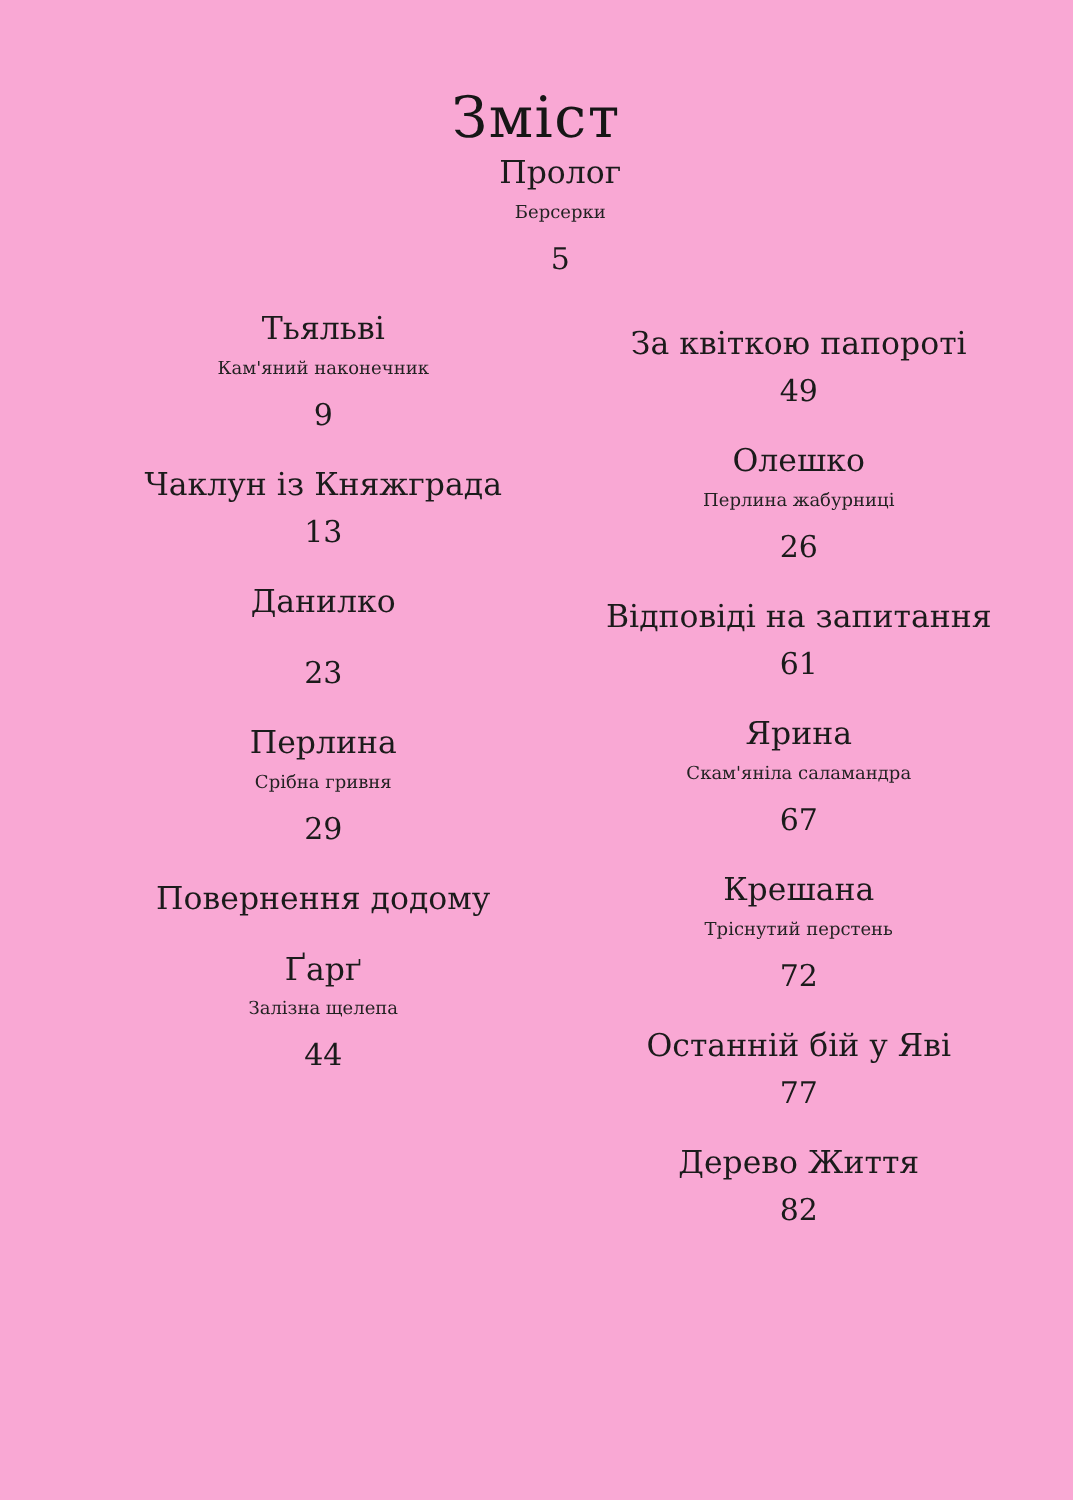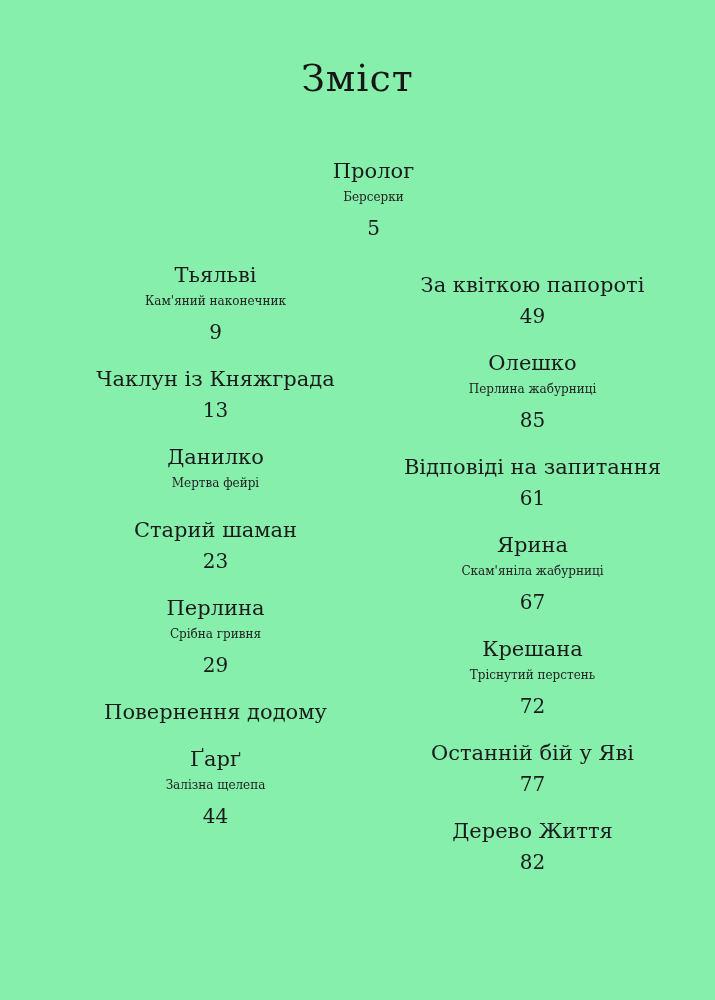--- a/index.html
+++ b/index.html
@@ -5,35 +5,34 @@
   html, body {
     margin: 0;
     padding: 0;
     background: #ffffff;
   }
   .page {
     position: relative;
     width: 715px;
     height: 1000px;
     margin: 0 auto;
-    background: #86efac;
+    background: #f9a8d4;
     color: #1b1b1b;
     font-family: "DejaVu Serif", "Liberation Serif", serif;
     overflow: hidden;
   }
   .toc-title {
     padding-top: 56px;
     text-align: center;
     font-size: 38px;
     line-height: 1.2;
     letter-spacing: 1px;
     color: #161616;
   }
   .prologue {
-    margin-top: 56px;
     text-align: center;
     padding-left: 32px;
   }
   .entry-title {
     font-size: 21px;
     line-height: 26px;
     color: #1b1b1b;
   }
   .entry-subtitle {
     font-size: 12px;
@@ -88,25 +87,23 @@
   </div>
 
   <div class="toc-entry">
     <div class="entry-title">Чаклун із Княжграда</div>
 
     <div class="entry-page">13</div>
   </div>
 
   <div class="toc-entry">
     <div class="entry-title">Данилко</div>
-    <div class="entry-subtitle">Мертва фейрі</div>
   </div>
 
   <div class="toc-entry">
-    <div class="entry-title">Старий шаман</div>
 
     <div class="entry-page">23</div>
   </div>
 
   <div class="toc-entry">
     <div class="entry-title">Перлина</div>
     <div class="entry-subtitle">Срібна гривня</div>
     <div class="entry-page">29</div>
   </div>
 
@@ -124,32 +121,32 @@
     <div class="col-right">
   <div class="toc-entry">
     <div class="entry-title">За квіткою папороті</div>
 
     <div class="entry-page">49</div>
   </div>
 
   <div class="toc-entry">
     <div class="entry-title">Олешко</div>
     <div class="entry-subtitle">Перлина жабурниці</div>
-    <div class="entry-page">85</div>
+    <div class="entry-page">26</div>
   </div>
 
   <div class="toc-entry">
     <div class="entry-title">Відповіді на запитання</div>
 
     <div class="entry-page">61</div>
   </div>
 
   <div class="toc-entry">
     <div class="entry-title">Ярина</div>
-    <div class="entry-subtitle">Скам'яніла жабурниці</div>
+    <div class="entry-subtitle">Скам'яніла саламандра</div>
     <div class="entry-page">67</div>
   </div>
 
   <div class="toc-entry">
     <div class="entry-title">Крешана</div>
     <div class="entry-subtitle">Тріснутий перстень</div>
     <div class="entry-page">72</div>
   </div>
 
   <div class="toc-entry">

